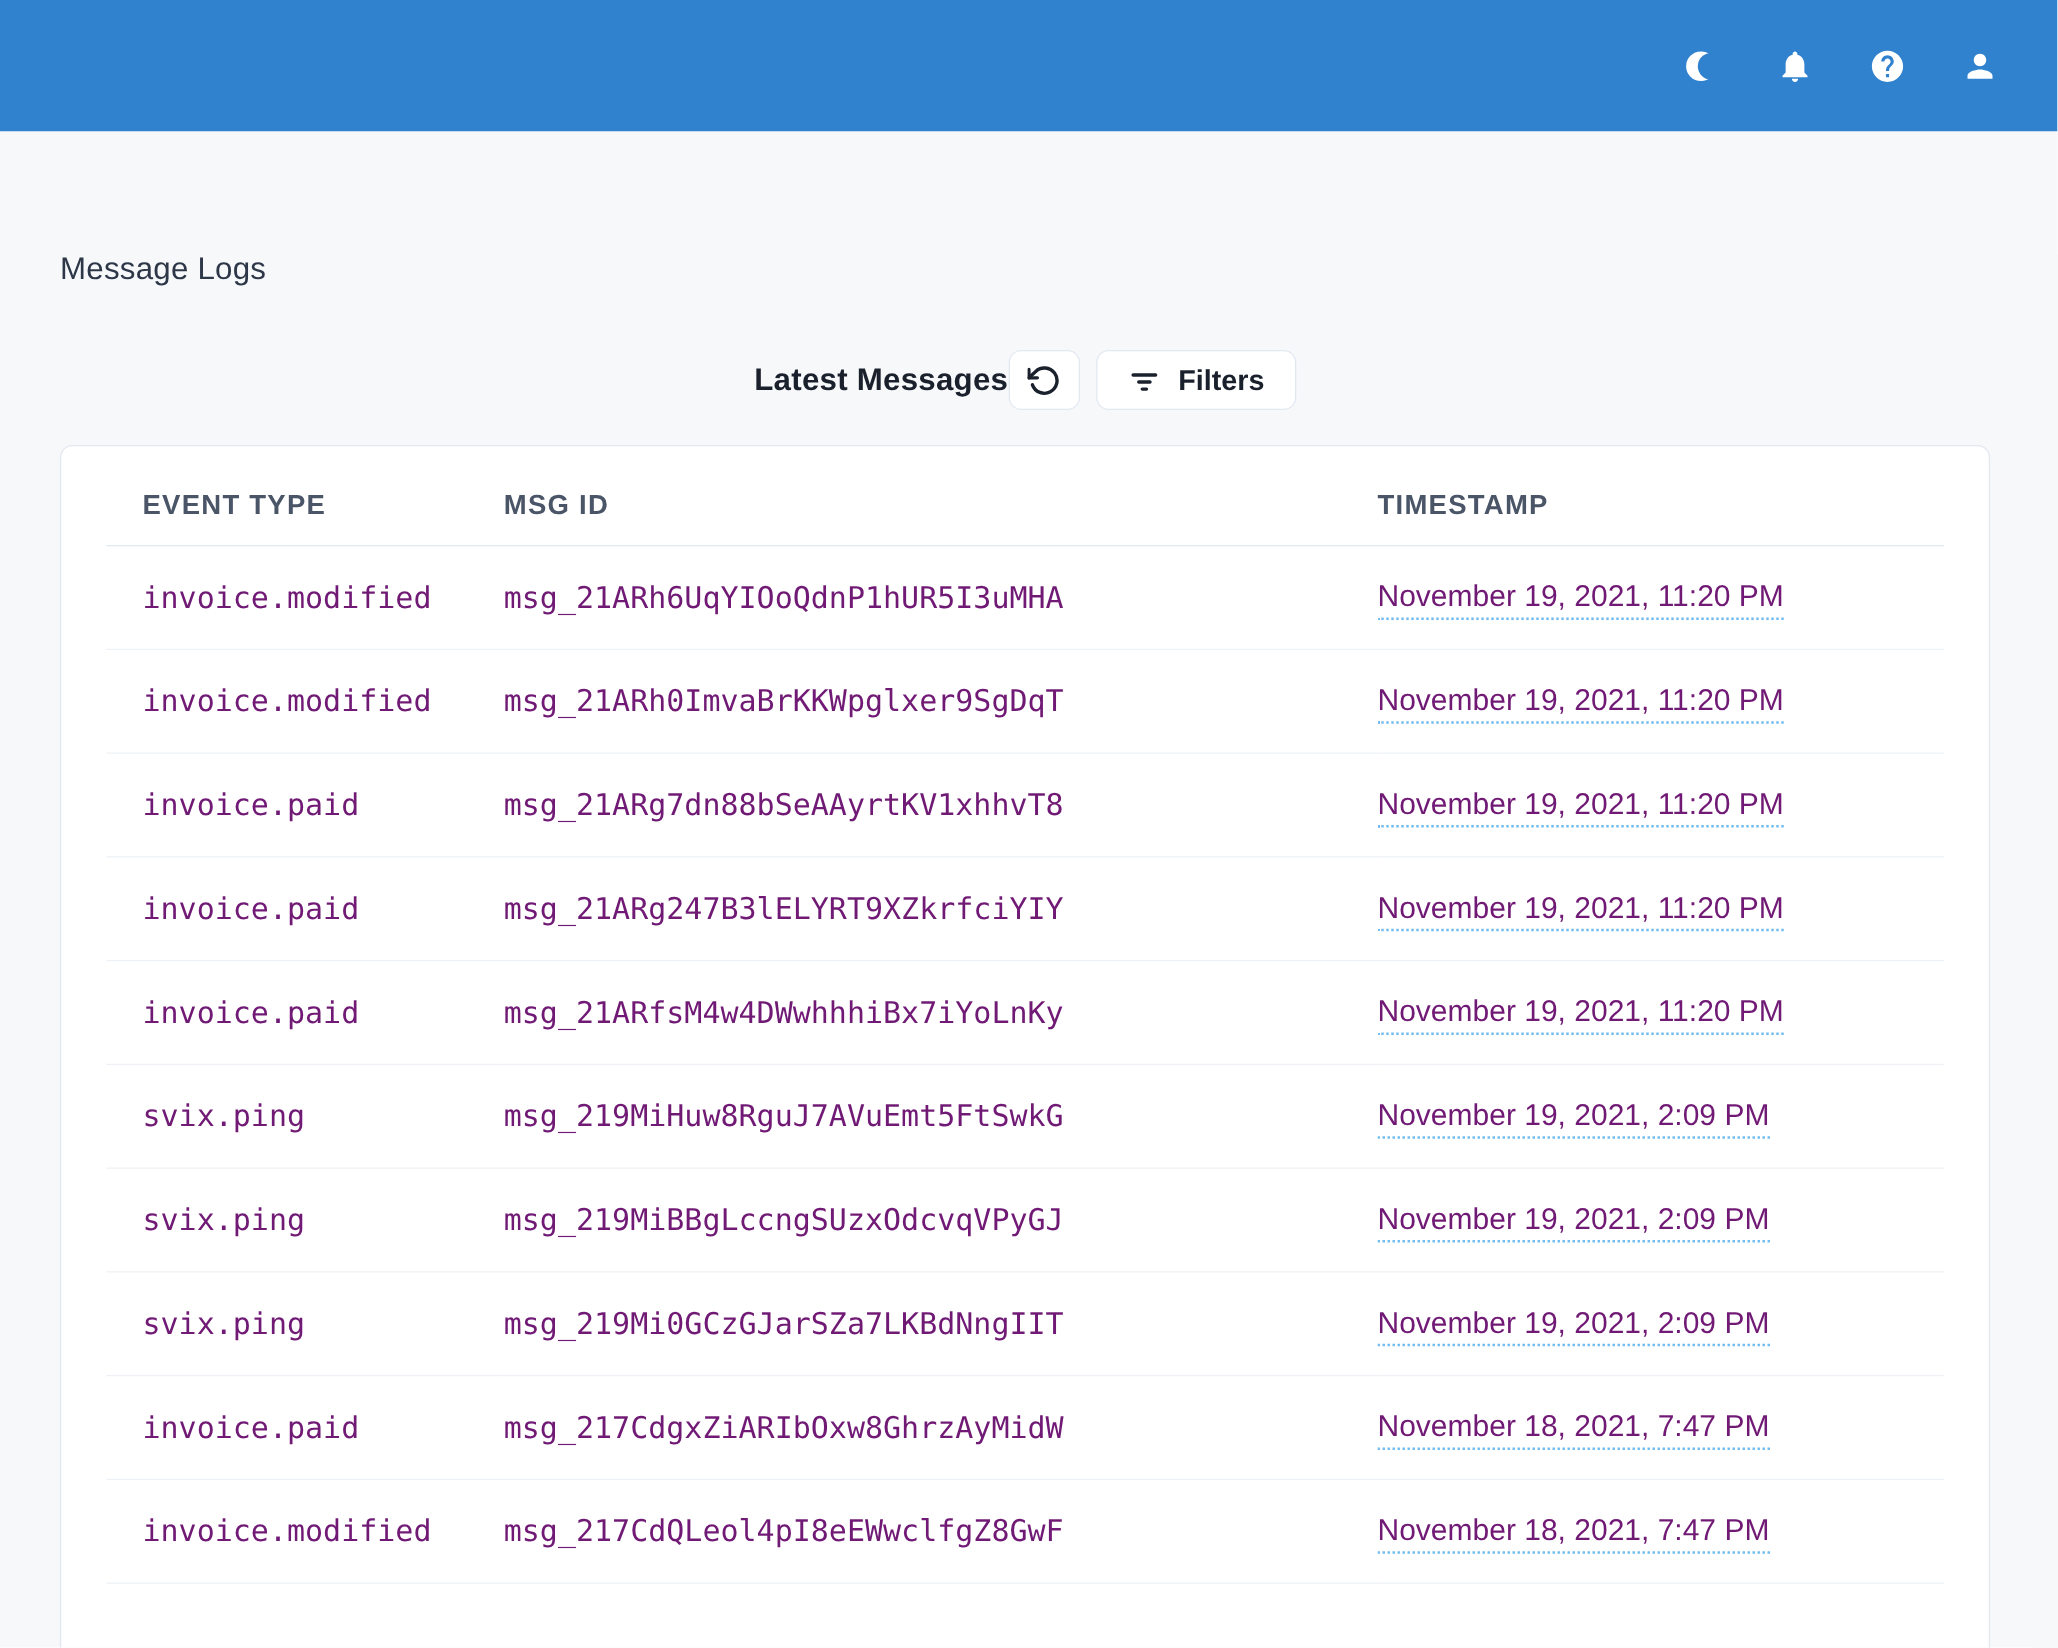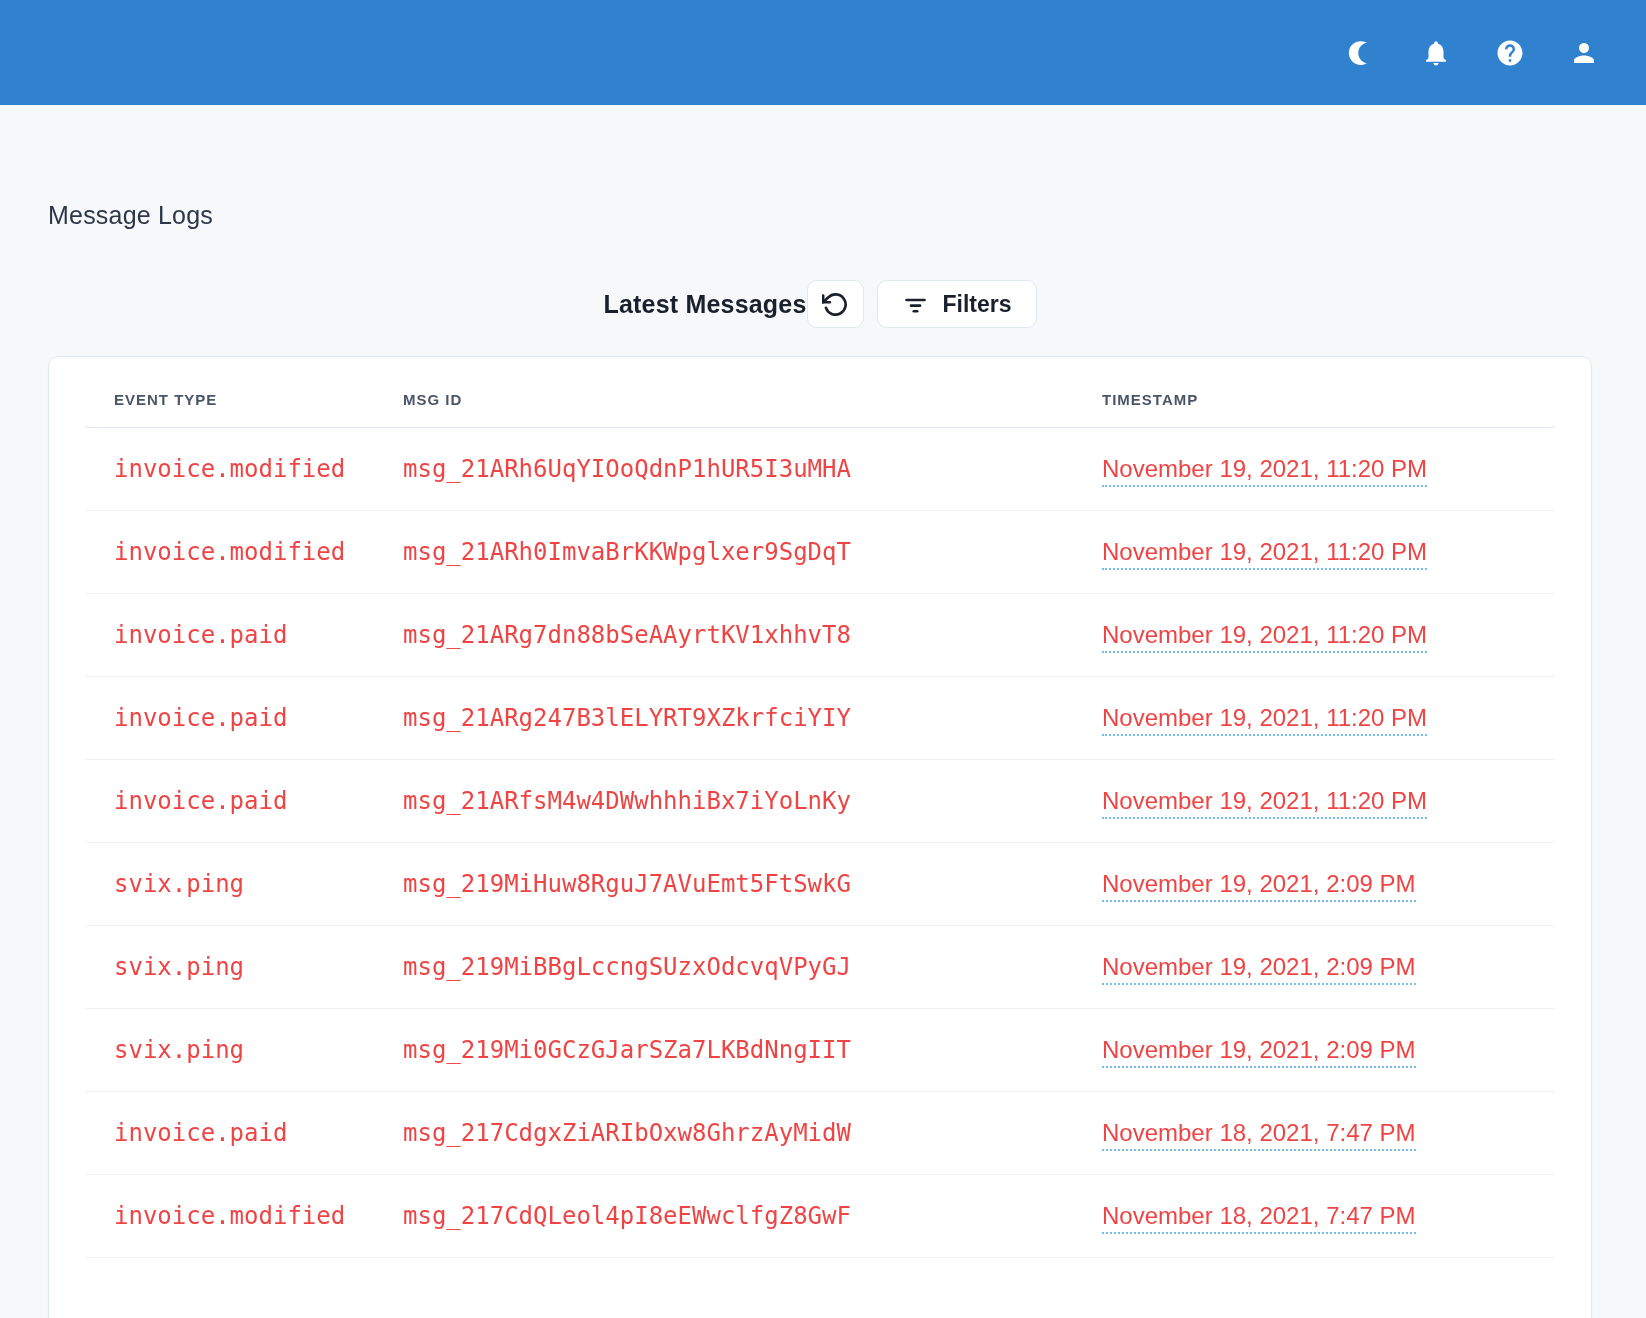--- a/index.html
+++ b/index.html
@@ -69,34 +69,34 @@
     height:1010px;
     padding:0 36px;
     box-shadow:0 1px 2px rgba(0,0,0,.03);
   }
   table { width:100%; border-collapse:collapse; table-layout:fixed; }
   col.c1 { width:318px; }
   col.c2 { width:699px; }
   th {
     text-align:left;
     padding:34px 0 19px 0;
-    font-size:15px;
+    font-size:22px;
     font-weight:700;
     letter-spacing:1px;
     color:#4a5568;
     border-bottom:1px solid #e2e8f0;
     white-space:nowrap;
   }
   th:first-child, td:first-child { padding-left:29px; }
   td {
     height:83px;
     border-bottom:1px solid #eef2f6;
     font-family:"DejaVu Sans Mono", monospace;
     font-size:24px;
-    color:#ef4444;
+    color:#701a75;
     white-space:nowrap;
     overflow:hidden;
   }
   td.ts-cell { font-family:"Liberation Sans", sans-serif; font-size:24px; }
   .ts {
     border-bottom:2px dotted #74bdf0;
     padding-bottom:3px;
     cursor:default;
     text-align:right;
   }

